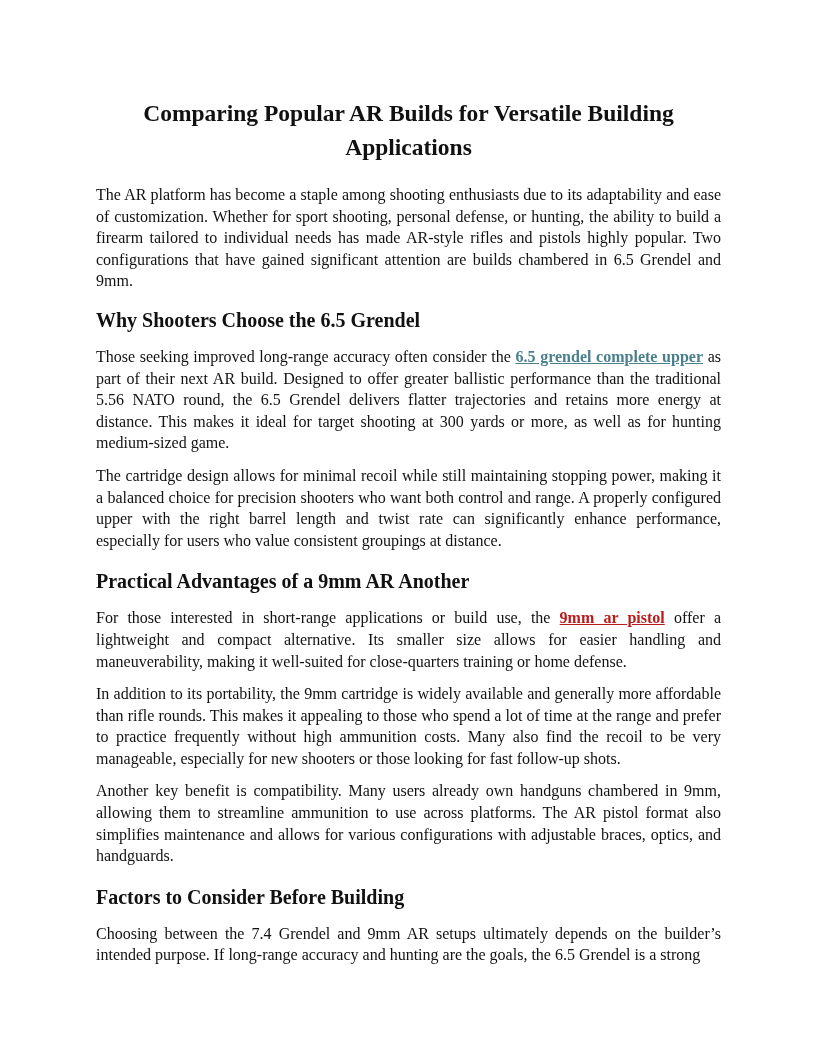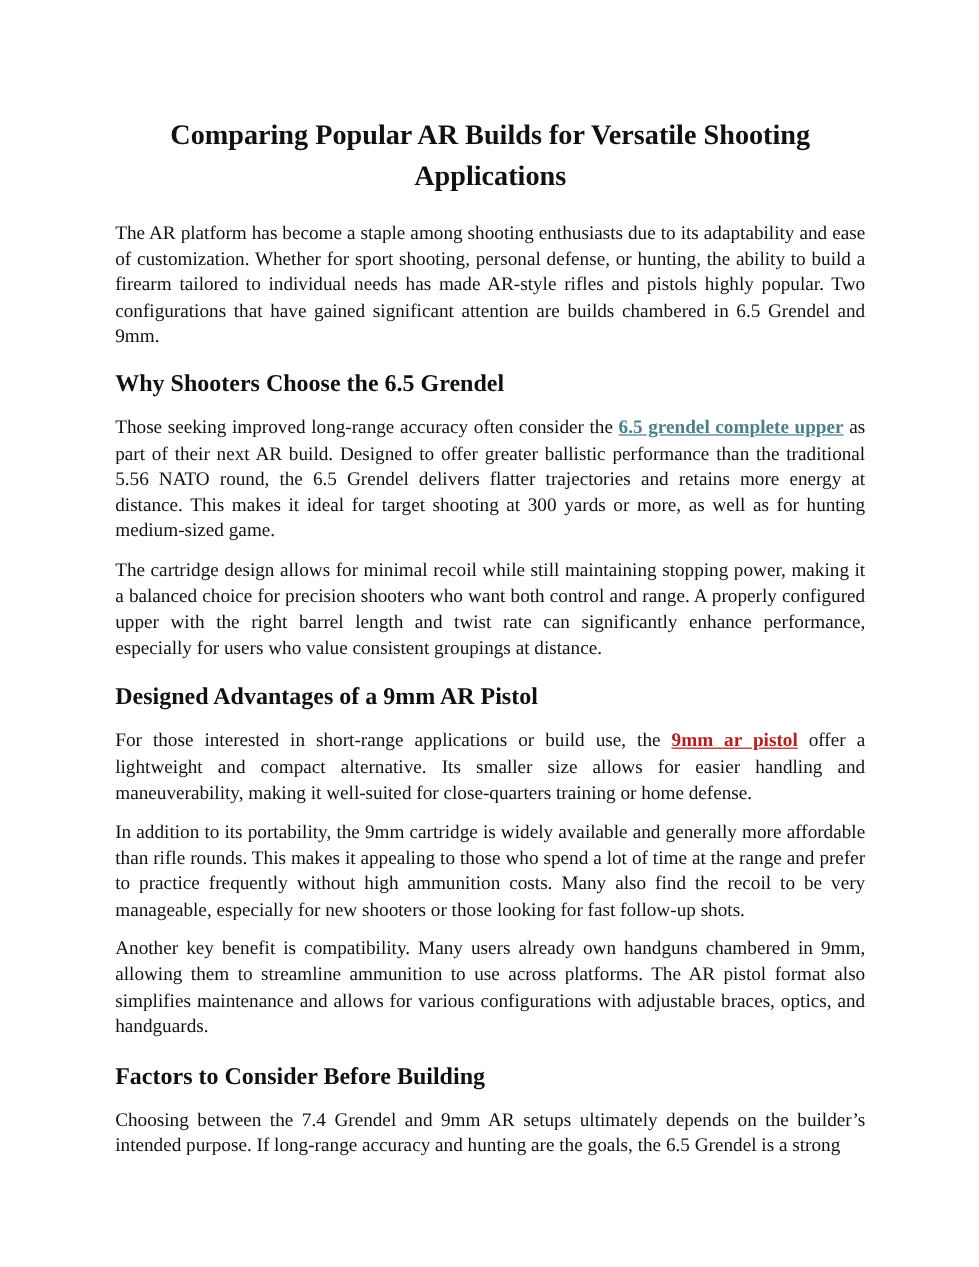--- a/index.html
+++ b/index.html
@@ -10,28 +10,28 @@
        margin: 0 0 20px 0; padding: 0 6px; }
   p { font-size: 16px; line-height: 21.6px; margin: 0 0 11px 0; text-align: justify; }
   h2 { font-size: 20px; font-weight: bold; line-height: 24px; margin: 18px 0 14px 0; }
   h2.first { margin-top: 16px; }
   a { color: #4a7f8c; font-weight: bold; }
 </style>
 </head>
 <body>
 
 <div class="page">
-  <h1>Comparing Popular AR Builds for Versatile Shooting Applications</h1>
+  <h1>Comparing Popular AR Builds for Versatile Building Applications</h1>
 
   <p>The AR platform has become a staple among shooting enthusiasts due to its adaptability and ease of customization. Whether for sport shooting, personal defense, or hunting, the ability to build a firearm tailored to individual needs has made AR-style rifles and pistols highly popular. Two configurations that have gained significant attention are builds chambered in 6.5 Grendel and 9mm.</p>
 
   <h2 class="first">Why Shooters Choose the 6.5 Grendel</h2>
   <p><span>Those seeking improved long-range accuracy often consider the </span><a href="#" style="color: rgb(74, 127, 140);">6.5 grendel complete upper</a><span> as part of their next AR build. Designed to offer greater ballistic performance than the traditional 5.56 NATO round, the 6.5 Grendel delivers flatter trajectories and retains more energy at distance. This makes it ideal for target shooting at 300 yards or more, as well as for hunting medium-sized game.</span></p>
   <p>The cartridge design allows for minimal recoil while still maintaining stopping power, making it a balanced choice for precision shooters who want both control and range. A properly configured upper with the right barrel length and twist rate can significantly enhance performance, especially for users who value consistent groupings at distance.</p>
 
-  <h2>Designed Advantages of a 9mm AR Pistol</h2>
+  <h2>Practical Advantages of a 9mm AR Another</h2>
   <p><span>For those interested in short-range applications or build use, the </span><a href="#" style="color: #b91c1c;">9mm ar pistol</a><span> offer a lightweight and compact alternative. Its smaller size allows for easier handling and maneuverability, making it well-suited for close-quarters training or home defense.</span></p>
   <p>In addition to its portability, the 9mm cartridge is widely available and generally more affordable than rifle rounds. This makes it appealing to those who spend a lot of time at the range and prefer to practice frequently without high ammunition costs. Many also find the recoil to be very manageable, especially for new shooters or those looking for fast follow-up shots.</p>
   <p>Another key benefit is compatibility. Many users already own handguns chambered in 9mm, allowing them to streamline ammunition to use across platforms. The AR pistol format also simplifies maintenance and allows for various configurations with adjustable braces, optics, and handguards.</p>
 
   <h2>Factors to Consider Before Building</h2>
   <p>Choosing between the 7.4 Grendel and 9mm AR setups ultimately depends on the builder’s intended purpose. If long-range accuracy and hunting are the goals, the 6.5 Grendel is a strong</p>
 </div>
 
 </body></html>

